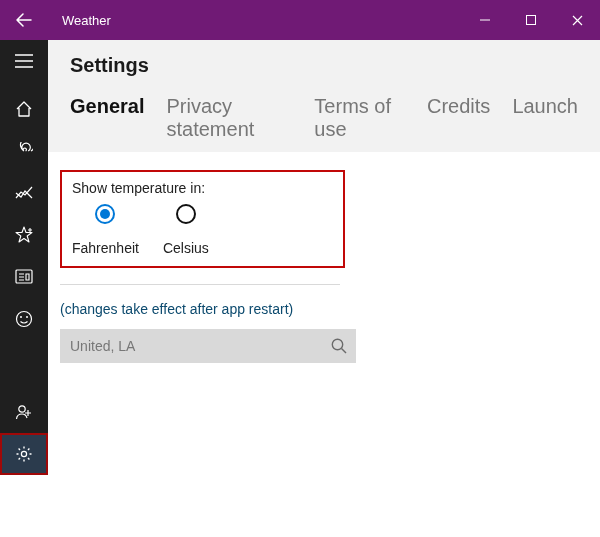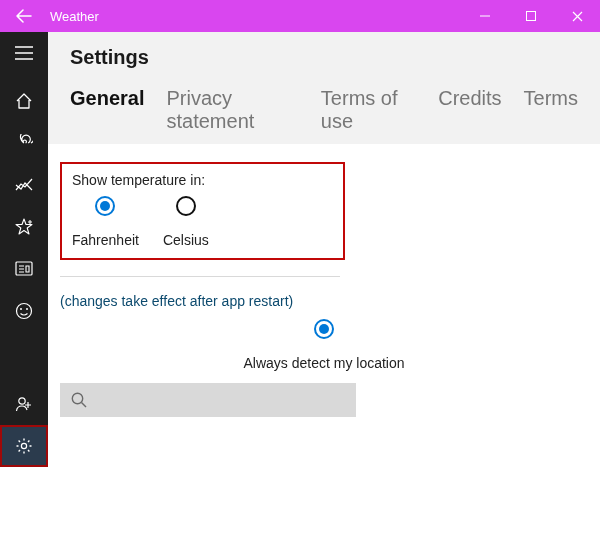--- a/index.html
+++ b/index.html
@@ -1,17 +1,17 @@
 <!DOCTYPE html>
 <html><head>
 <meta charset="utf-8">
 <style>
   * { box-sizing: border-box; margin: 0; padding: 0; }
   body { font-family: "Segoe UI", Arial, sans-serif; background: #fff; width: 600px; height: 537px; overflow: hidden; }
-  .titlebar { height: 32px; background: #d946ef; color: #fff; display: flex; align-items: center; }
+  .titlebar { height: 40px; background: #701a75; color: #fff; display: flex; align-items: center; gap: 12px; }
   .back-btn { width: 48px; height: 32px; display: flex; align-items: center; justify-content: center; }
   .app-title { font-size: 13px; padding-left: 2px; }
   .win-controls { margin-left: auto; display: flex; }
   .win-btn { width: 46px; height: 32px; display: flex; align-items: center; justify-content: center; }
 
   .body-row { display: flex; height: 435px; justify-content: space-between; }
   .sidebar { width: 48px; background: #1f1f1f; display: flex; flex-direction: column; align-items: center; }
   .sidebar-item { width: 48px; height: 42px; display: flex; align-items: center; justify-content: center; color: #fff; }
   .sidebar-spacer { flex: 1; }
   .sidebar-item.settings { background: #2b3b4d; outline: 2px solid #a00808; outline-offset: -2px; }
@@ -130,21 +130,21 @@
   </div>
 
   <div class="content">
     <div class="settings-header">
       <div class="settings-title">Settings</div>
       <div class="tabs">
         <div class="tab active">General</div>
         <div class="tab">Privacy statement</div>
         <div class="tab">Terms of use</div>
         <div class="tab">Credits</div>
-        <div class="tab">Terms</div>
+        <div class="tab">Launch</div>
       </div>
     </div>
 
     <div class="settings-body">
       <div class="highlight-box">
         <div class="section-label">Show temperature in:</div>
         <div class="radio-row">
           <div class="radio">
             <div class="radio-circle sel">
                 <div class="radio-dot"></div>
@@ -155,29 +155,24 @@
             <div class="radio-circle"></div>
             <span>Celsius</span>
           </div>
         </div>
       </div>
 
       <hr class="divider">
 
       <div class="subnote">(changes take effect after app restart)</div>
       <div class="radio-stack">
-        <div class="radio">
-          <div class="radio-circle sel">
-              <div class="radio-dot"></div>
-            </div>
-          <span>Always detect my location</span>
-        </div>
       </div>
 
       <div class="search-box">
+        <span class="search-val">United, LA</span>
         <svg class="search-ico" width="18" height="18" viewBox="0 0 18 18">
             <circle cx="7.5" cy="7.5" r="5.2" stroke="#6a6a6a" stroke-width="1.4" fill="none"></circle>
             <line x1="11.5" y1="11.5" x2="16" y2="16" stroke="#6a6a6a" stroke-width="1.4"></line>
           </svg>
       </div>
     </div>
   </div>
 </div>
 
 </body></html>

